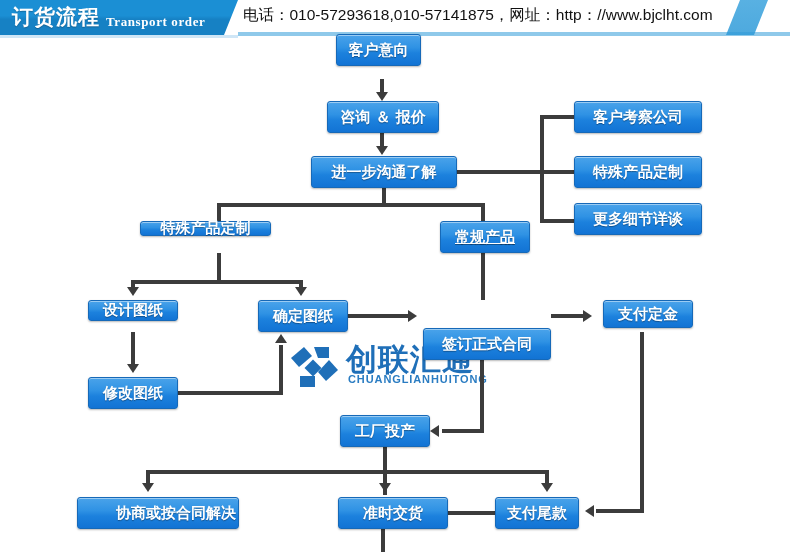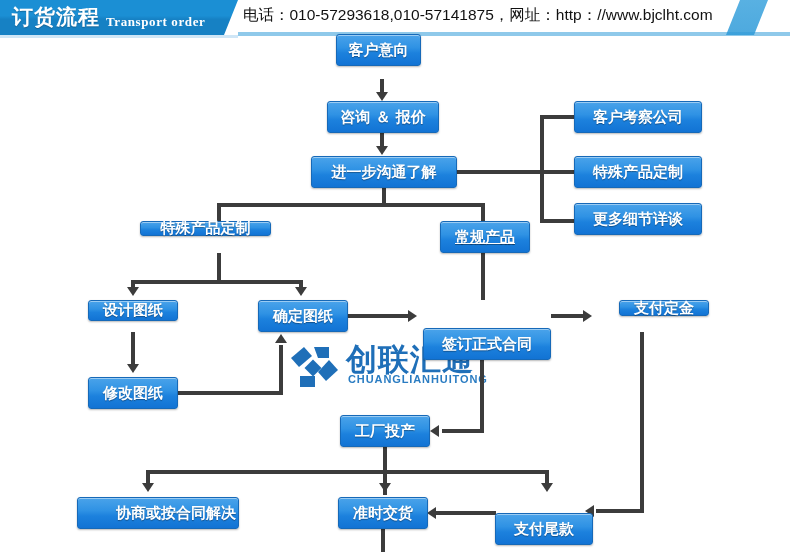--- a/index.html
+++ b/index.html
@@ -202,20 +202,20 @@
   <div class="box" style="left:327px; top:101px; width:112px; height:32px;">咨询 ＆ 报价</div>
   <div class="box" style="left:311px; top:156px; width:146px; height:32px;">进一步沟通了解</div>
   <div class="box" style="left:574px; top:101px; width:128px; height:32px;">客户考察公司</div>
   <div class="box" style="left:574px; top:156px; width:128px; height:32px;">特殊产品定制</div>
   <div class="box" style="left:574px; top:203px; width:128px; height:32px;">更多细节详谈</div>
   <div class="box" style="left:140px; top:221px; width:131px; height:15px;">特殊产品定制</div>
   <div class="box" style="left:440px; top:221px; width:90px;  height:32px;text-decoration:underline;">常规产品</div>
   <div class="box" style="left:88px;  top:300px; width:90px;  height:21px;">设计图纸</div>
   <div class="box" style="left:258px; top:300px; width:90px;  height:32px;">确定图纸</div>
   <div class="box" style="left:423px; top:300px; width:128px; height:32px;margin-top:28px;">签订正式合同</div>
-  <div class="box" style="left:619px; top:300px; width:90px;  height:16px;text-align:right;">支付定金</div>
+  <div class="box" style="left:603px; top:300px; width:90px;  height:28px;text-align:right;">支付定金</div>
   <div class="box" style="left:88px;  top:377px; width:90px;  height:32px;">修改图纸</div>
   <div class="box" style="left:340px; top:415px; width:90px;  height:32px;">工厂投产</div>
   <div class="box" style="left:77px; top:497px; width:162px; height:32px;padding-left:36px;">协商或按合同解决</div>
-  <div class="box" style="left:338px; top:497px; width:90px;  height:32px;">准时交货</div>
-  <div class="box" style="left:495px; top:497px; width:98px;  height:32px;margin-top:16px;">支付尾款</div>
+  <div class="box" style="left:338px; top:497px; width:110px;  height:32px;">准时交货</div>
+  <div class="box" style="left:495px; top:497px; width:84px;  height:32px;">支付尾款</div>
 
 </div>
 
 </body></html>

